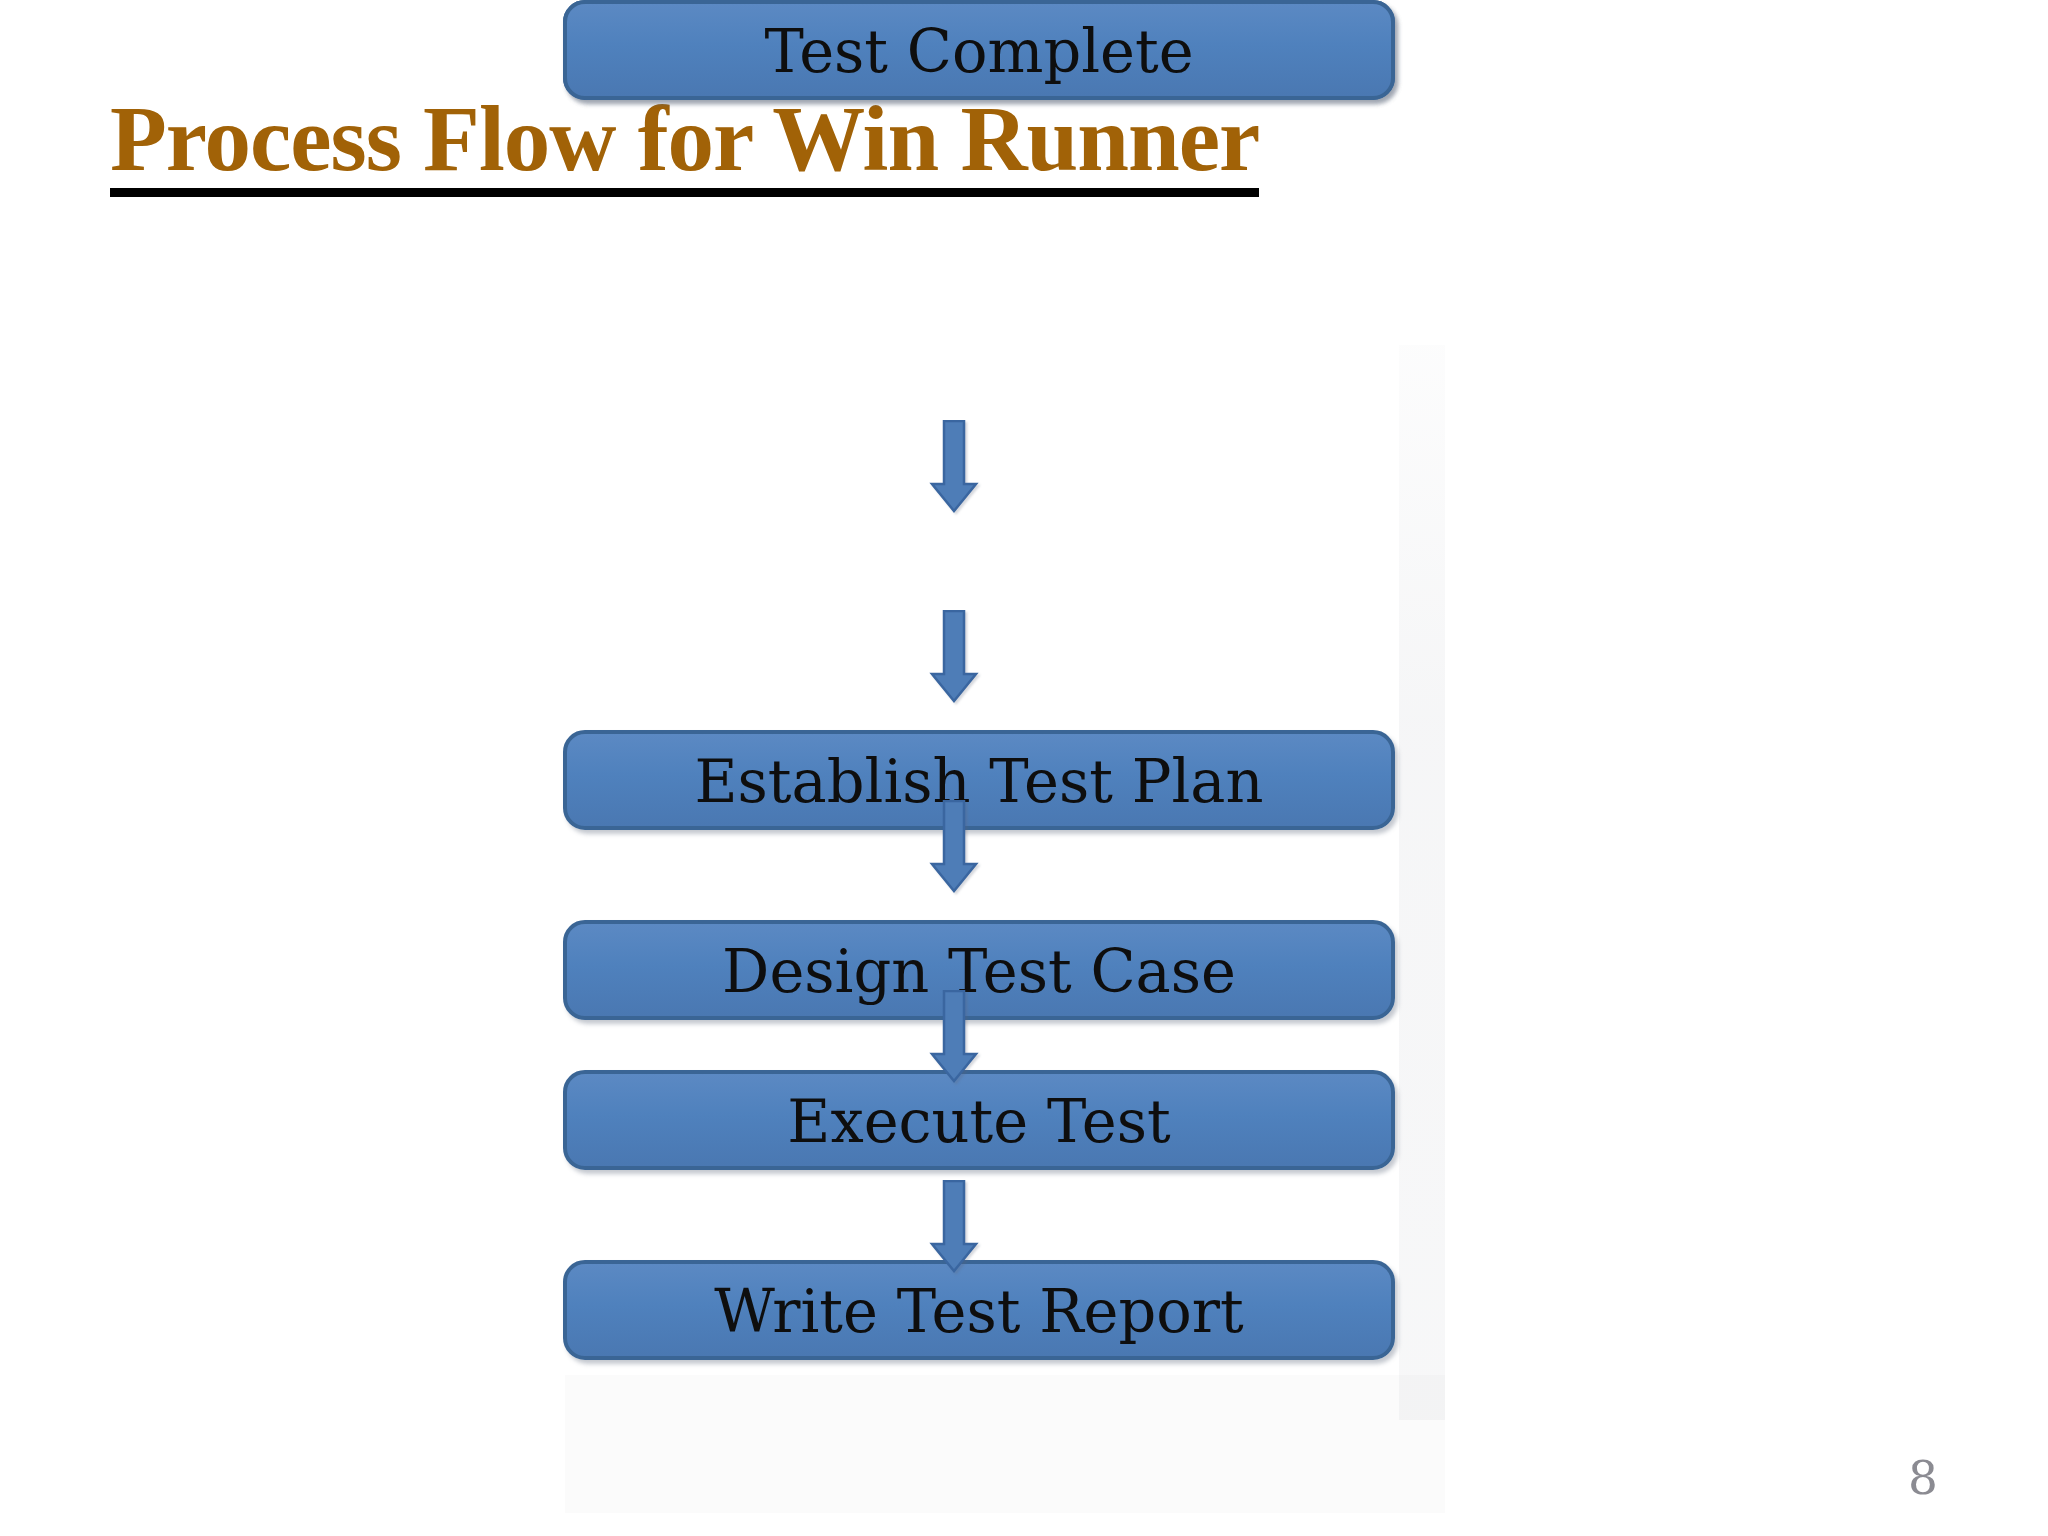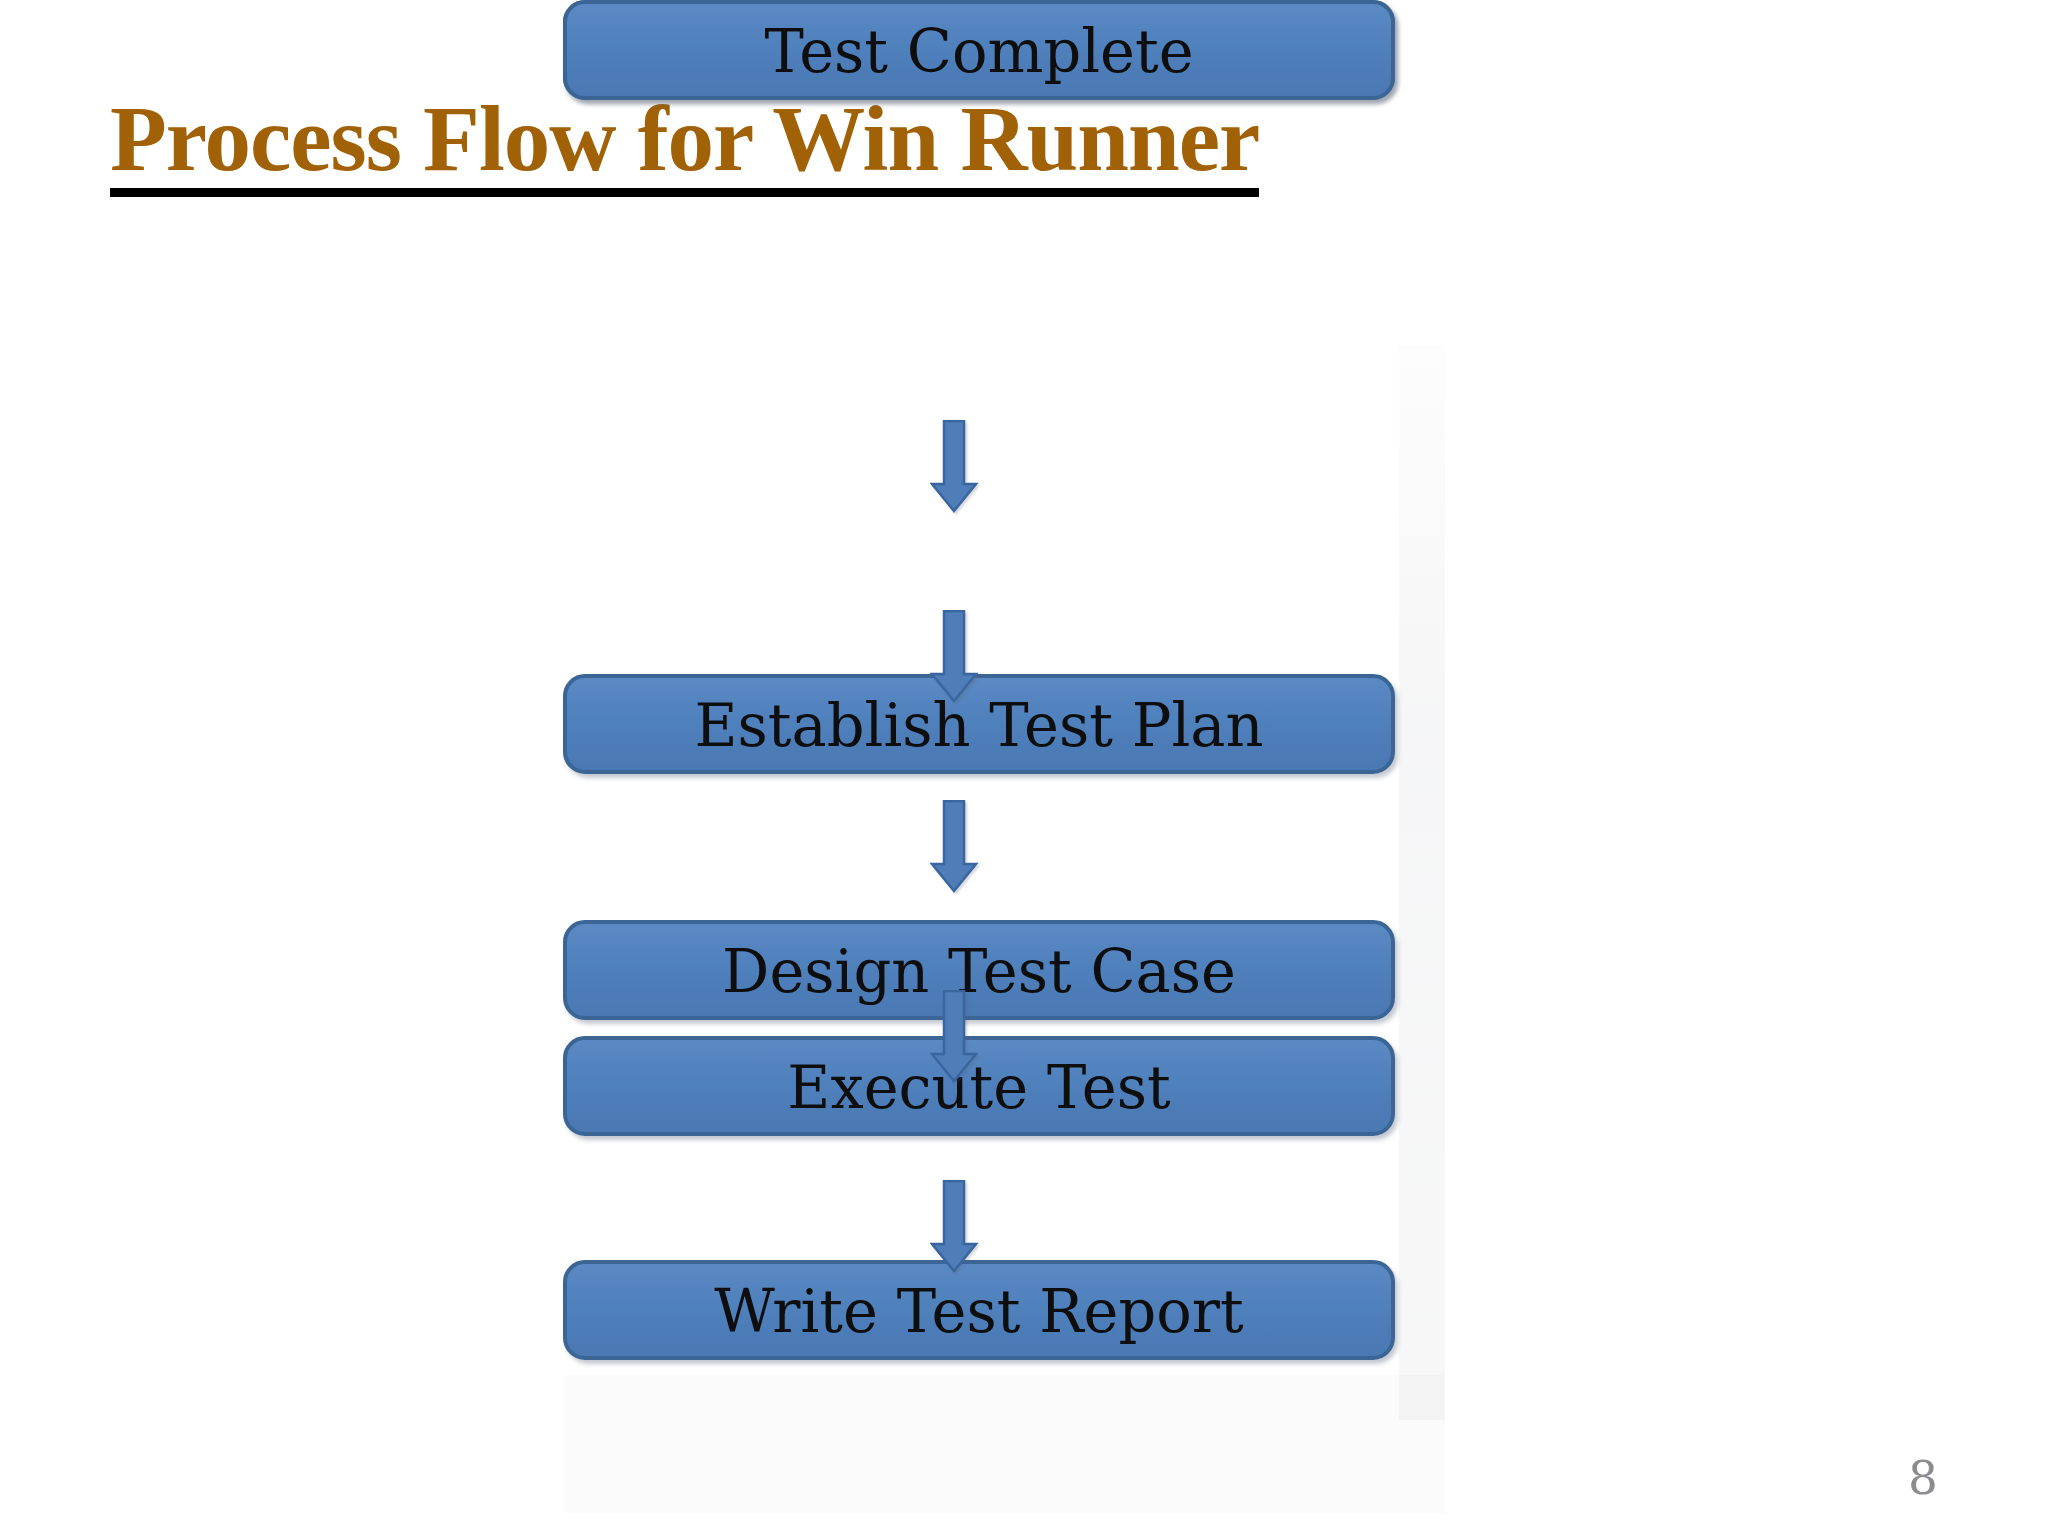--- a/index.html
+++ b/index.html
@@ -73,23 +73,23 @@
   .flow-box .flow-box-label {
     font-family: "DejaVu Serif", "Liberation Serif", serif;
     font-size: 59px;
     line-height: 1;
     color: var(--text, #0e0e0e);
     white-space: nowrap;
     padding-top: 2px;
   }
   .flow-box:nth-of-type(1) { top: 322px; }
   .flow-box:nth-of-type(2) { top: 512px; }
-  .flow-box:nth-of-type(3) { top: 674px; }
+  .flow-box:nth-of-type(3) { top: 730px; }
   .flow-box:nth-of-type(4) { top: 920px; }
-  .flow-box:nth-of-type(5) { top: 1036px; }
+  .flow-box:nth-of-type(5) { top: 1070px; }
   .flow-box:nth-of-type(6) { top: 1260px; }
 
   
   .flow-arrow {
     position: absolute;
     left: 929px;
     width: 50px;
     height: 94px;
     filter: drop-shadow(2px 2px 1px rgba(90,100,120,0.25));
   }

